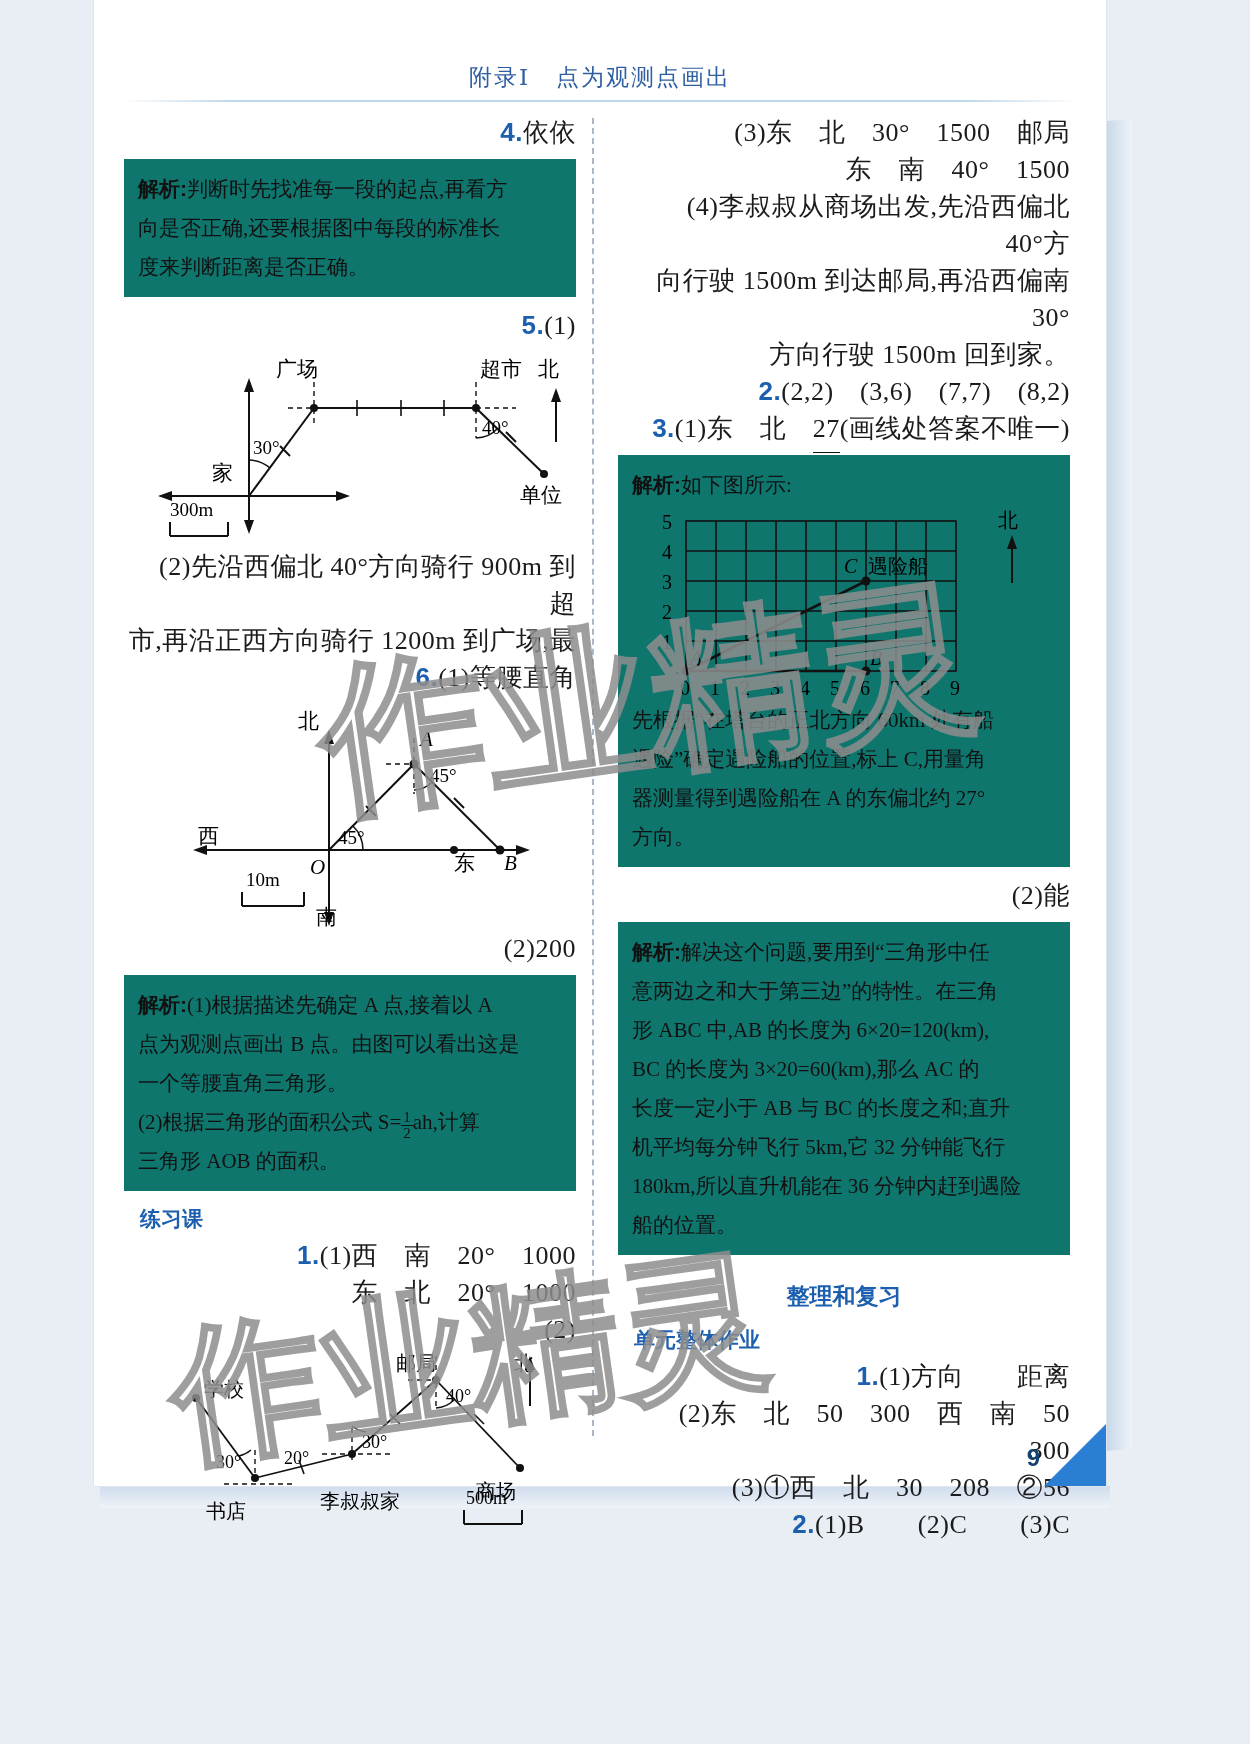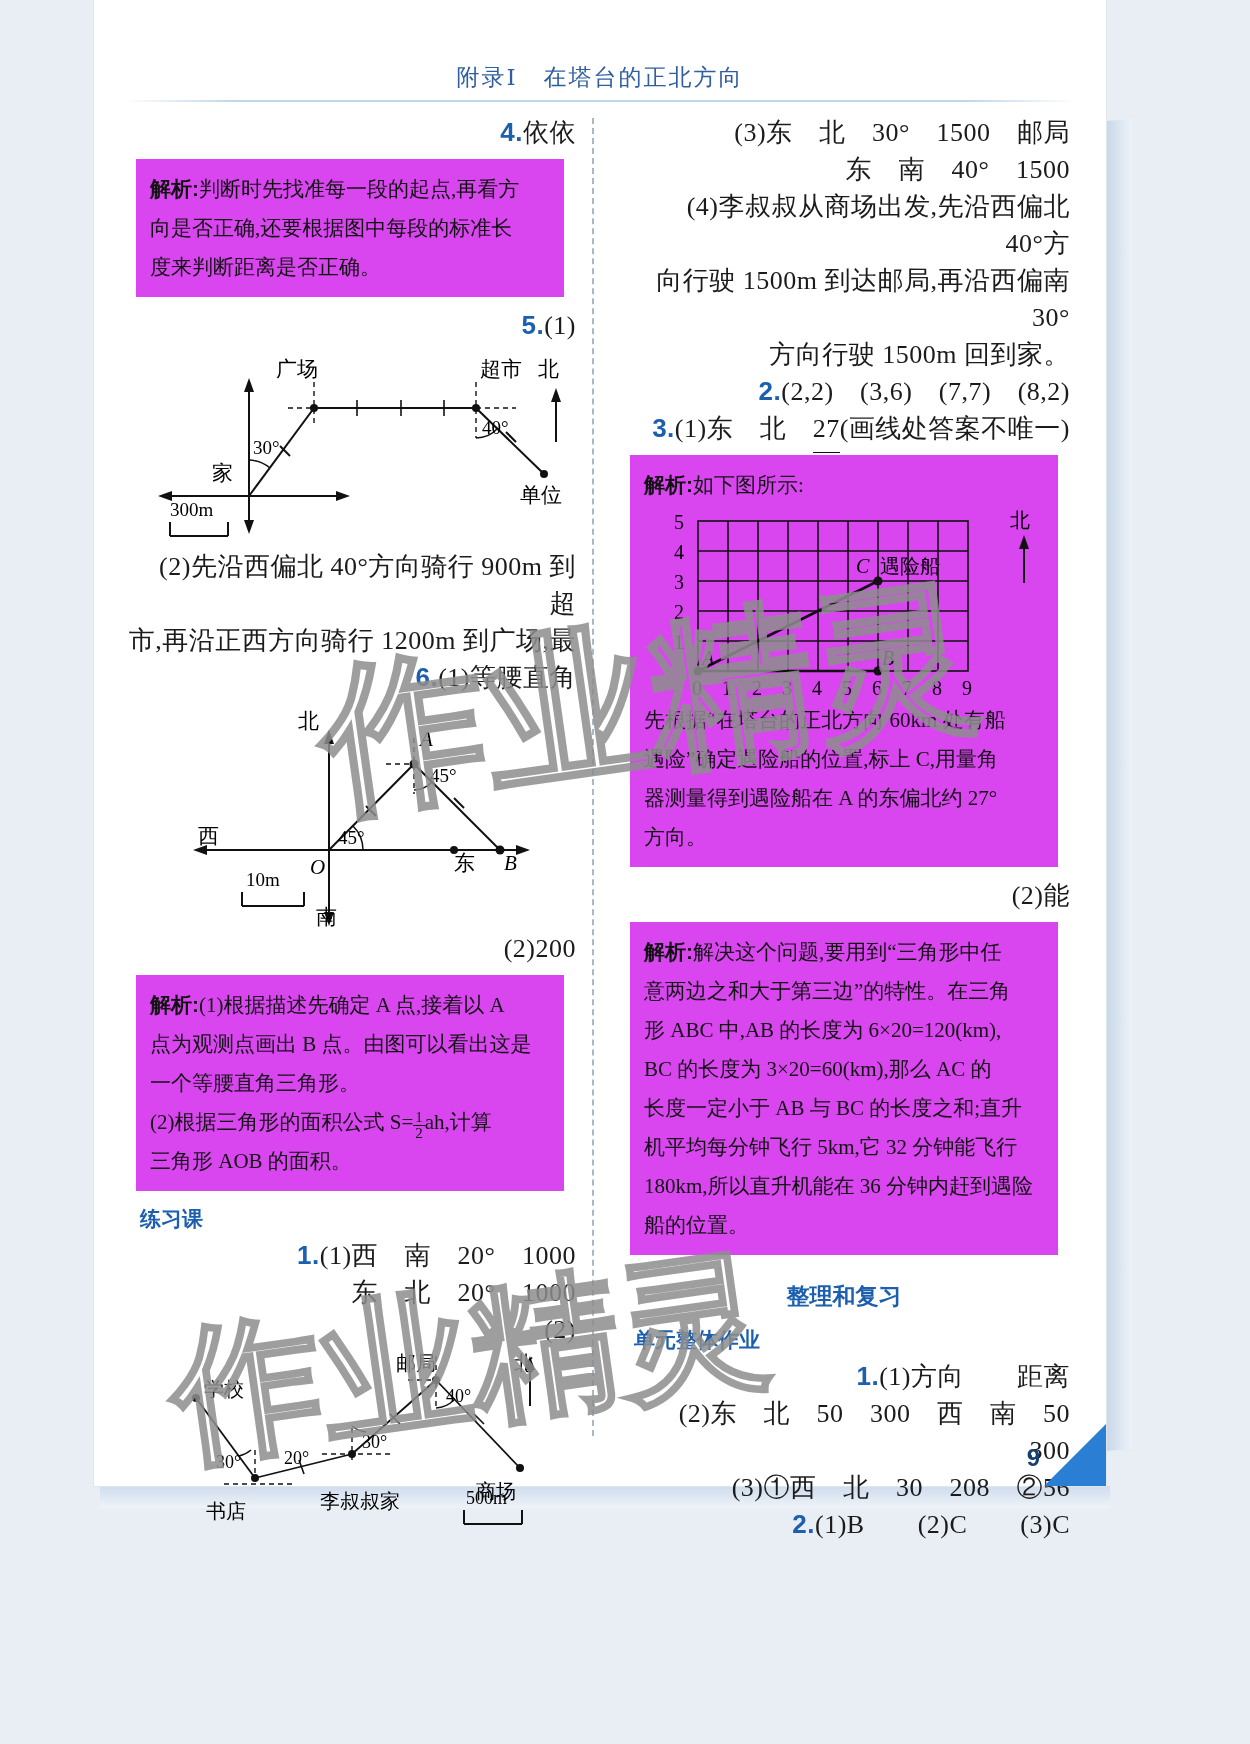--- a/index.html
+++ b/index.html
@@ -57,21 +57,21 @@
   
   .line{font-size:26px;line-height:37px;color:#1b1b1b;letter-spacing:.5px;text-align:right;}
   .qnum{color:#1c5fae;font-weight:bold;font-family:"Liberation Sans",sans-serif;}
   .ind{padding-left:24px;}
   .sec-title{
     color:#1c5fae;font-weight:bold;font-size:21px;
     font-family:"Liberation Sans",sans-serif;margin:14px 16px 4px;
   }
   .sec-title.center{text-align:center;font-size:23px;margin-top:26px;}
   .jx{
-    background:#d946ef;padding:10px 2px 10px 14px;margin:8px 12px 10px;
+    background:#0f766e;padding:10px 2px 10px 14px;margin:8px 0 10px;
     font-size:21px;line-height:39px;color:#111;
     font-family:"Liberation Serif","DejaVu Serif",serif;
   }
   .jx b{font-family:"Liberation Sans",sans-serif;font-weight:bold;}
   .frac{display:inline-block;vertical-align:-9px;text-align:center;font-size:15px;line-height:15px;}
   .frac .n{display:block;border-bottom:1.4px solid #111;padding:0 2px;}
   .frac .d{display:block;padding:0 2px;}
   .ul{border-bottom:1.6px solid #111;padding-bottom:9px;}
 
   svg{display:block;}
@@ -85,21 +85,21 @@
 </style>
 </head>
 <body>
 
 <div class="page-shadow-r"></div>
 <div class="page-shadow-b"></div>
 
 <div class="page">
 
   <div class="hdr">
-    <span>附录Ⅰ</span><span class="sp"></span><span>在塔台的正北方向</span>
+    <span>附录Ⅰ</span><span class="sp"></span><span>点为观测点画出</span>
   </div>
   <div class="hdr-rule"></div>
 
   <div class="divider"></div>
 
   <div class="col col-l">
 
     <div class="line">
       <span class="qnum">4.</span><span>依依</span>
     </div>

